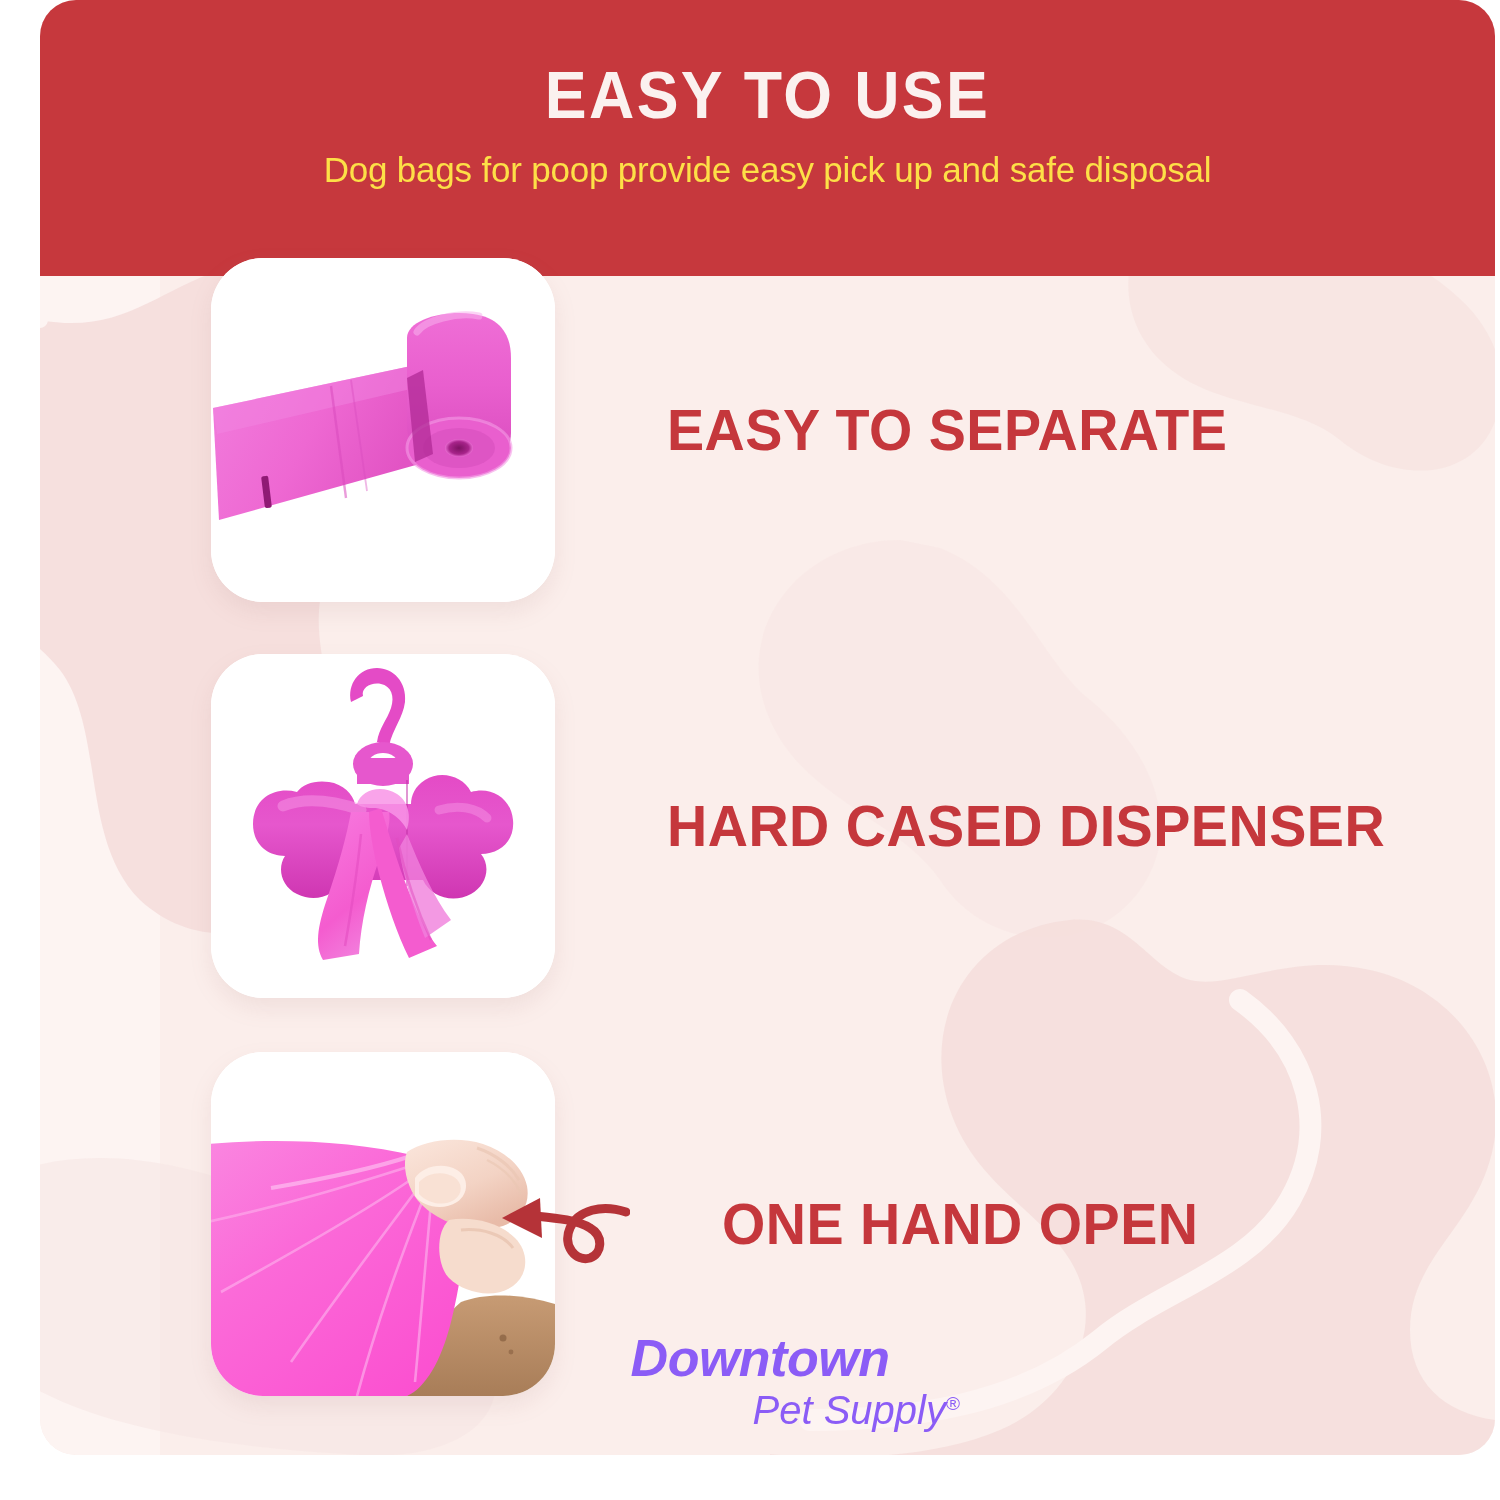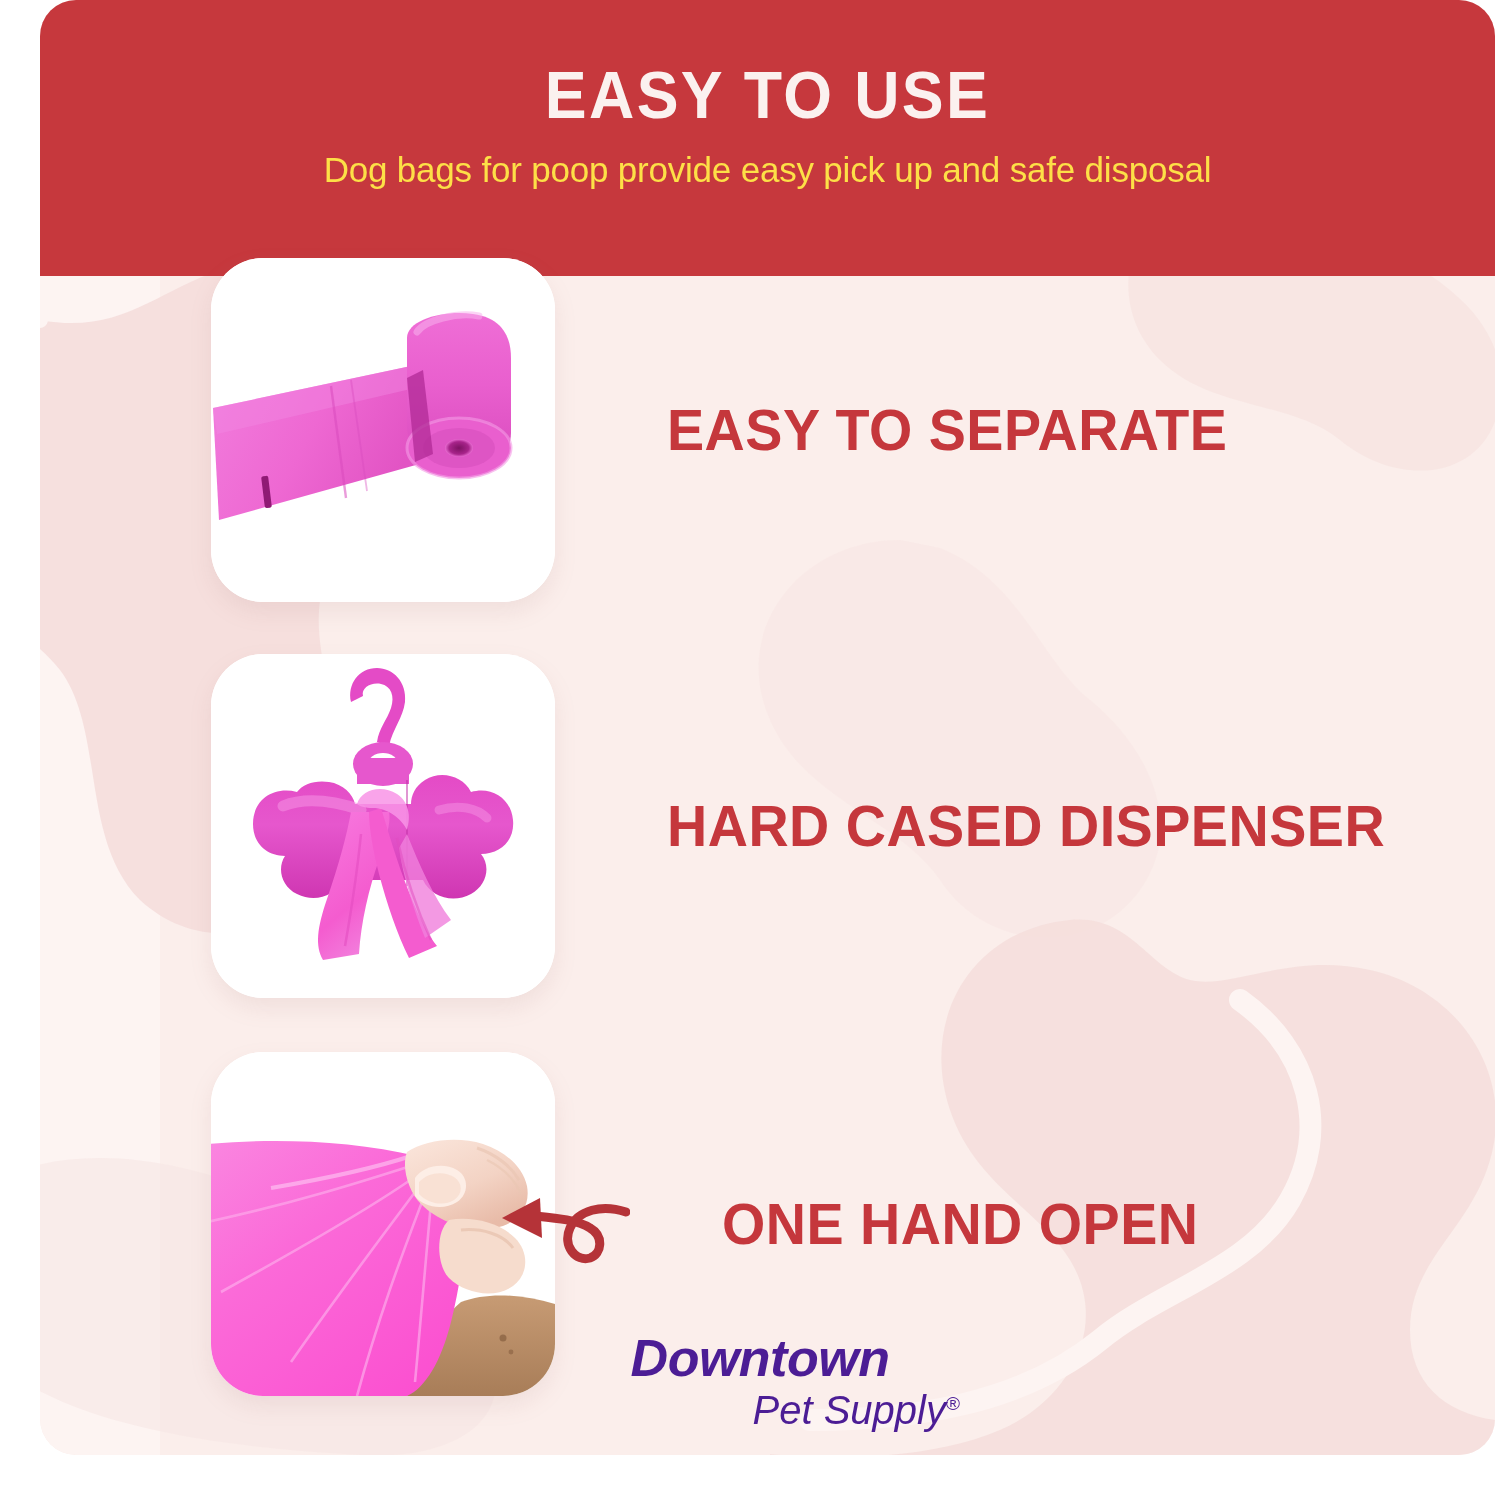--- a/index.html
+++ b/index.html
@@ -127,21 +127,21 @@
     pointer-events: none;
   }
 
   
   .logo {
     position: absolute;
     left: 560px;
     top: 1332px;
     width: 400px;
     text-align: center;
-    color: #4c1d95;
+    color: #8b5cf6;
     line-height: 1;
   }
   .logo-top {
     font-size: 52px;
     font-weight: 700;
     font-style: italic;
     letter-spacing: -0.5px;
   }
   .logo-bottom {
     margin-top: 6px;

